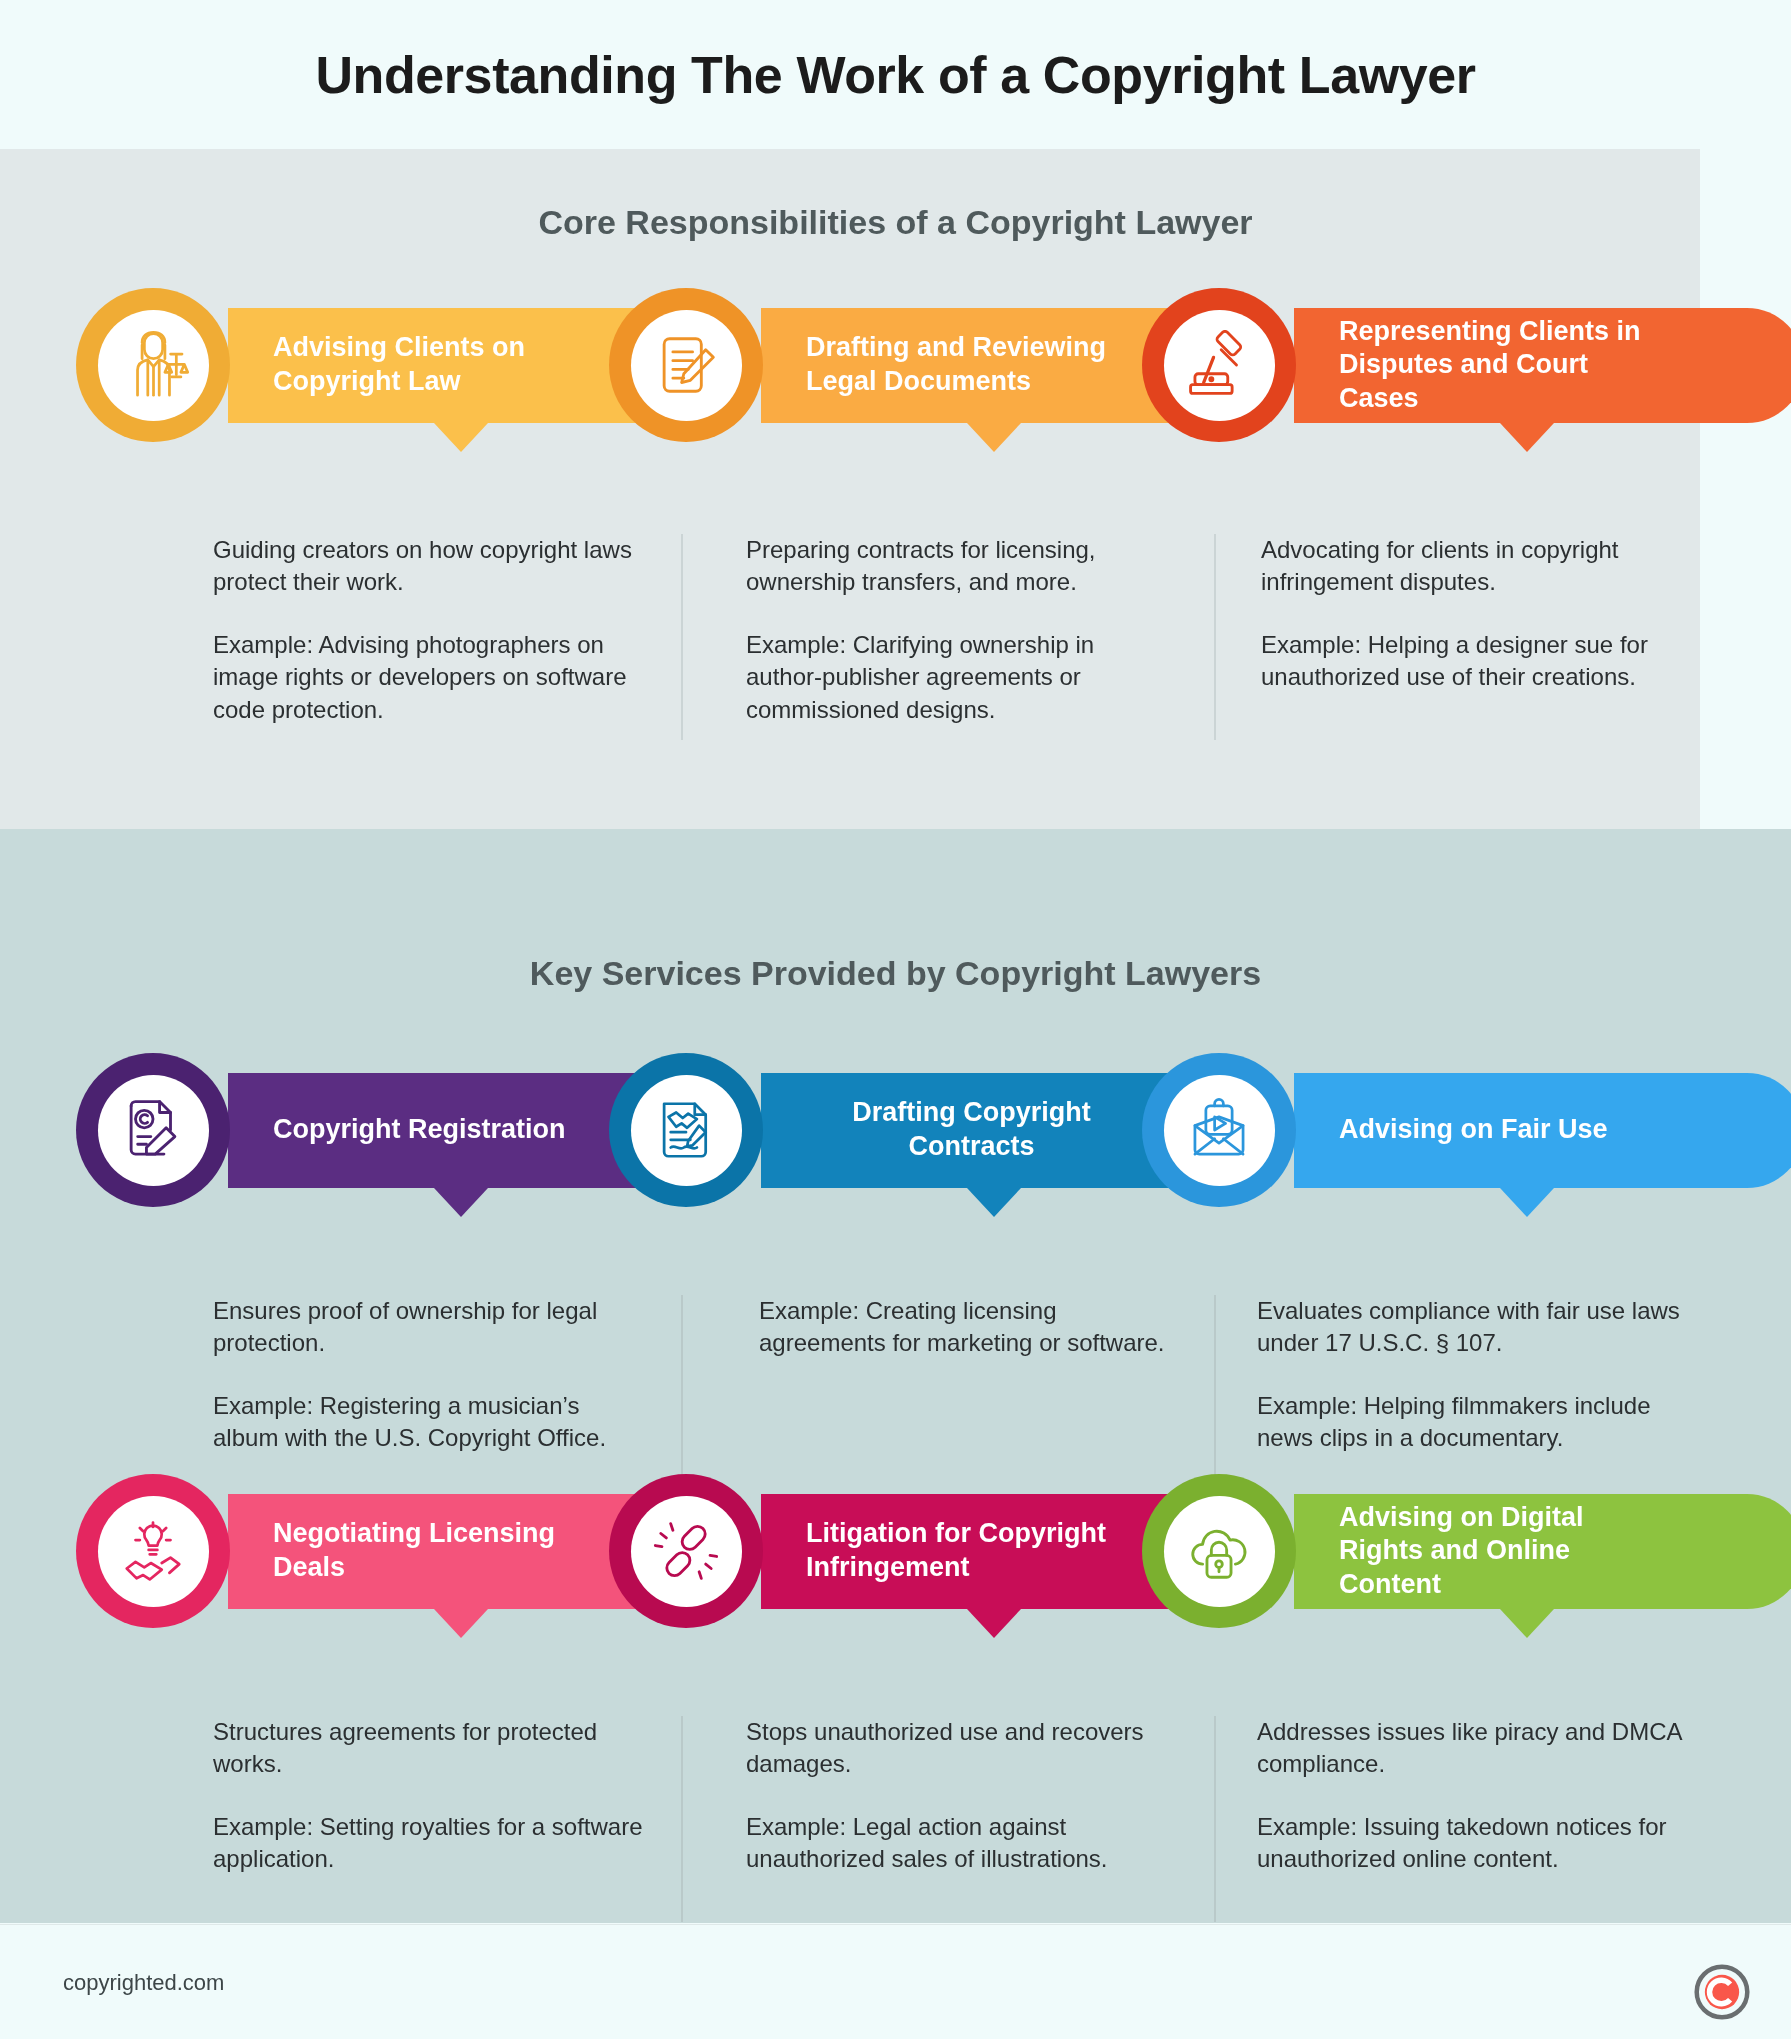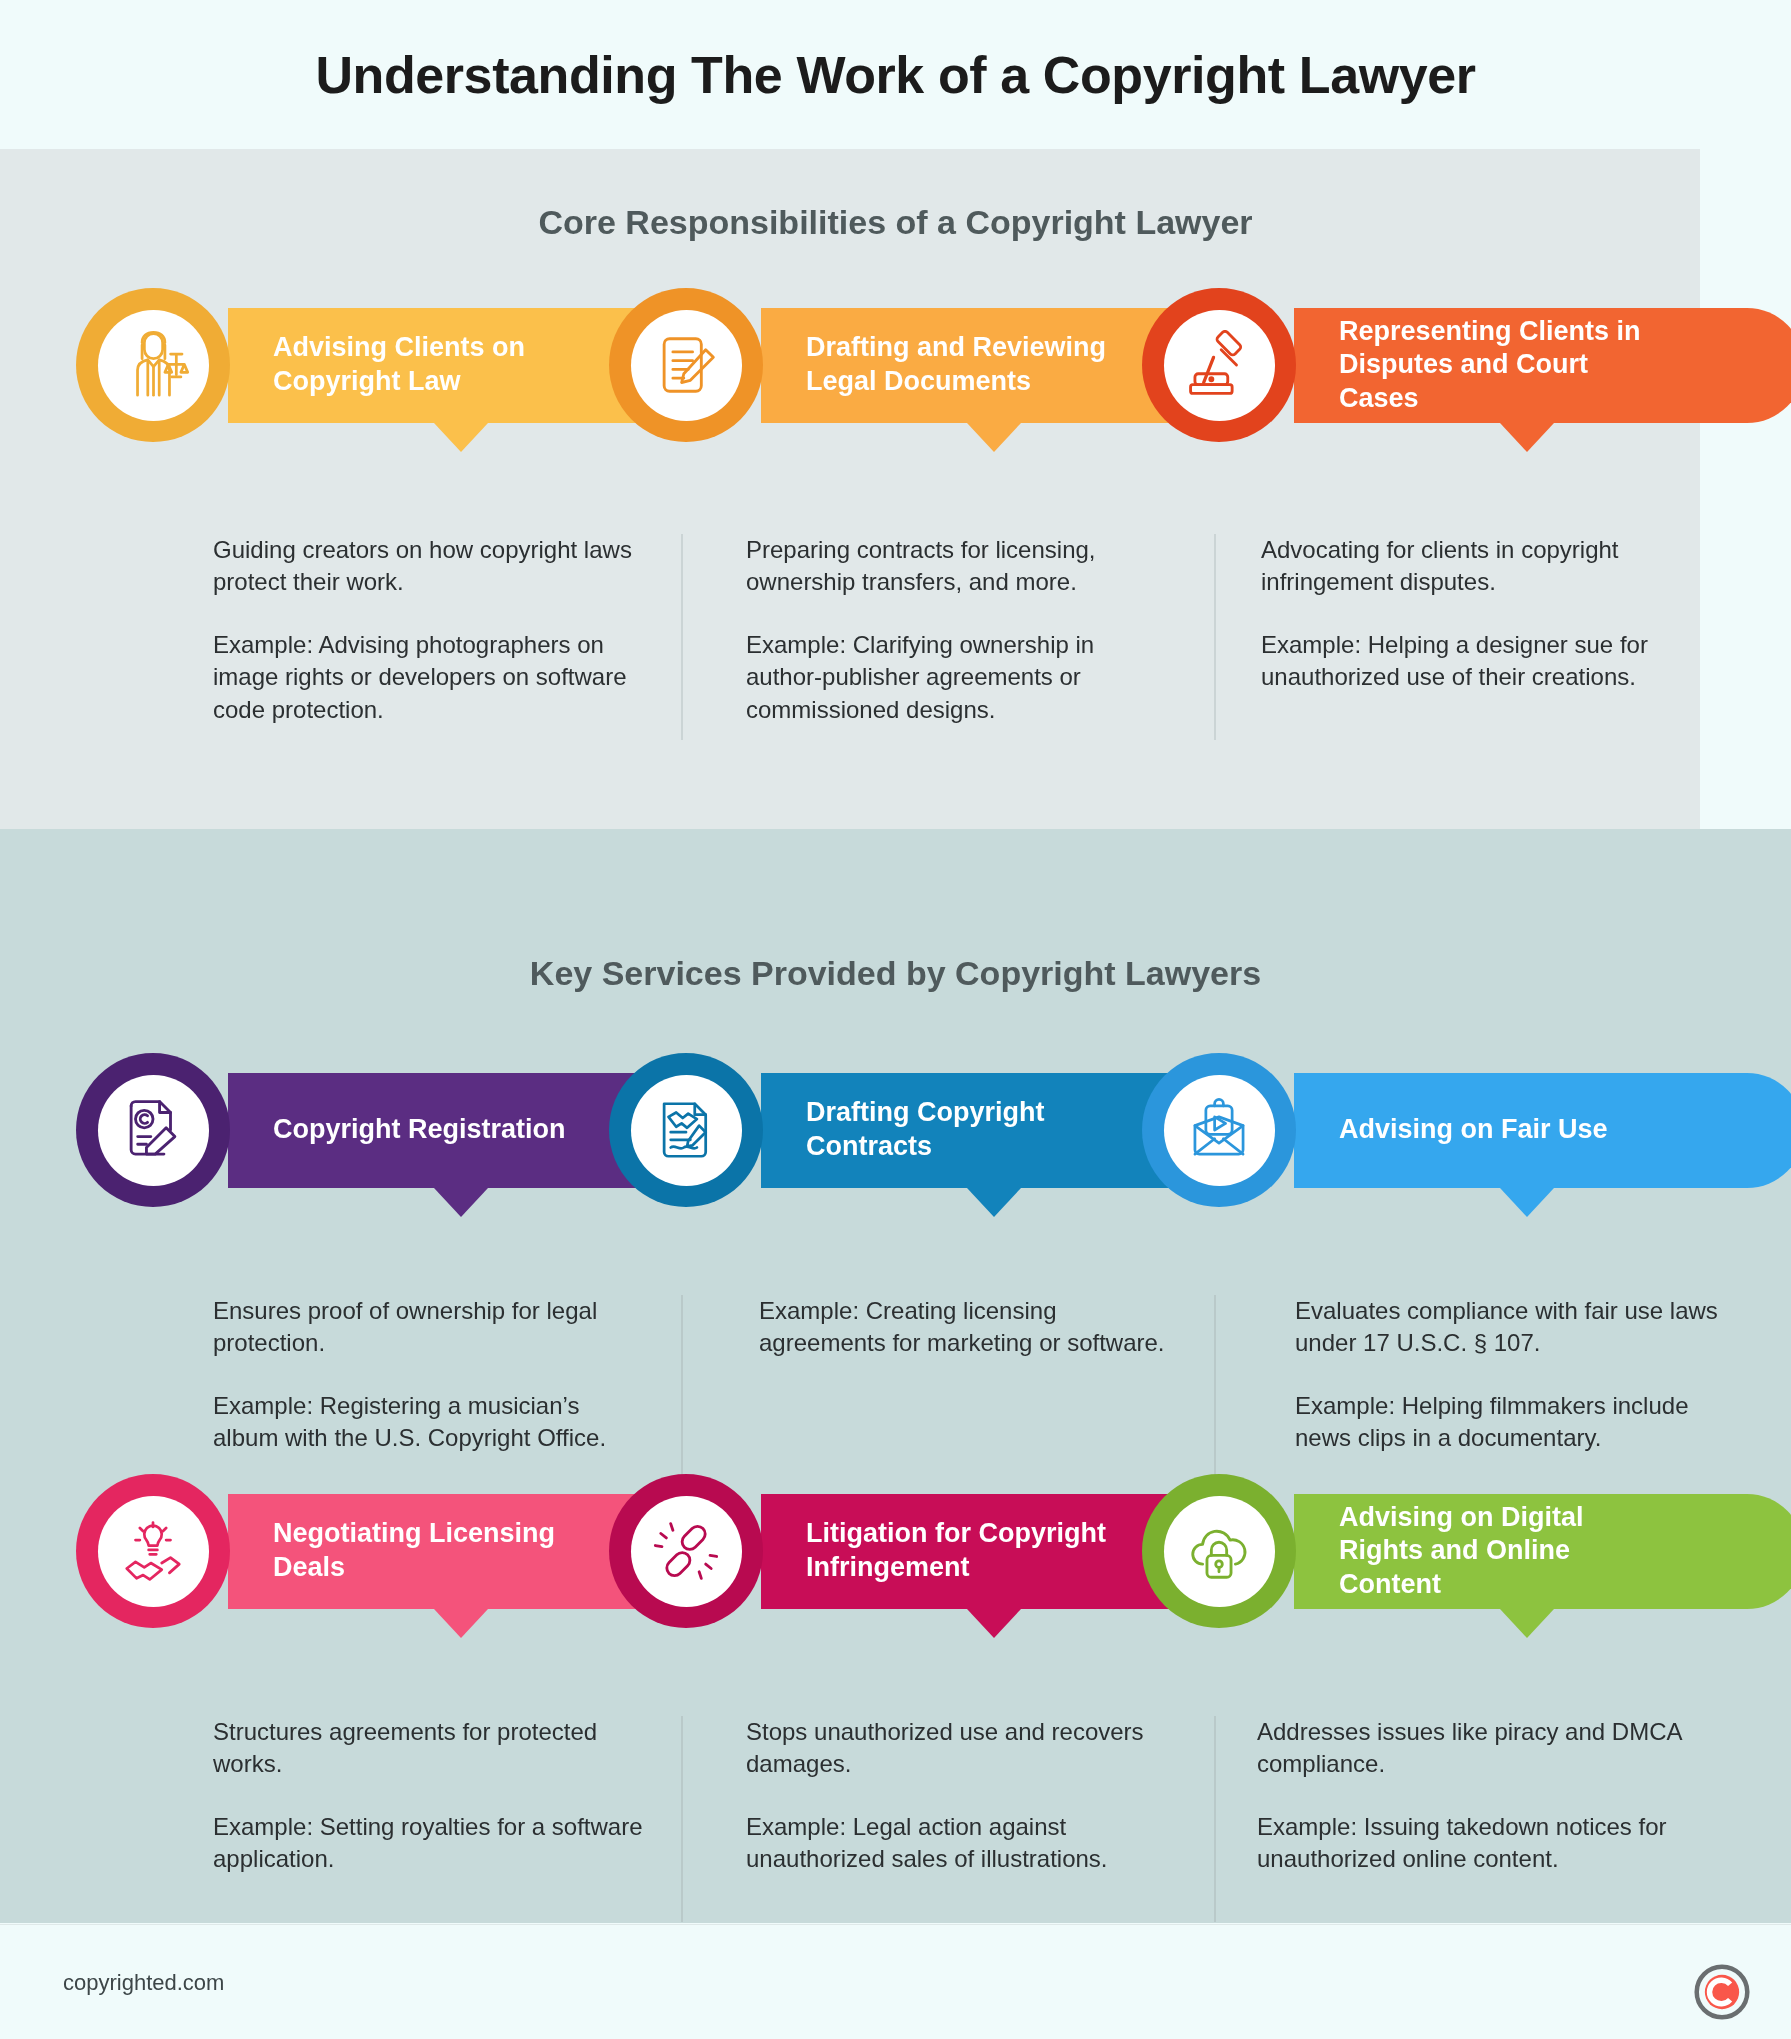--- a/index.html
+++ b/index.html
@@ -189,21 +189,21 @@
       <div class="text-col" style="left:1261px;">
         <p>Advocating for clients in copyright infringement disputes.</p>
         <p>Example: Helping a designer sue for unauthorized use of their creations.</p>
       </div>
     </div>
   </div>
 
   <div class="section-services">
     <div class="section-heading" style="position:absolute;left:0;top:125px;width:1791px;">Key Services Provided by Copyright Lawyers</div>
 
-    <div class="pill-row" style="position:absolute;left:0;top:224px;">
+    <div class="pill-row" style="position:absolute;left:0;top:224px;text-align:center;">
 
       <div class="pill" style="left:76px;">
         <div class="pill-bar" style="left:152px;width:421px;background:#5b2d82;">
           <span class="pill-label">Copyright Registration</span>
         </div>
         <div class="pointer" style="left:358px;border-top:29px solid #5b2d82;"></div>
         <div class="pill-circle" style="background:#4b2270;">
           <div class="pill-circle-inner">
             <span>
               <svg width="70" height="70" viewBox="0 0 64 64" fill="none" stroke="#4b2270" stroke-width="2.6" stroke-linecap="round" stroke-linejoin="round">
@@ -266,21 +266,21 @@
       <div class="divider" style="left:681px;top:0;height:206px;"></div>
       <div class="divider" style="left:1214px;top:0;height:206px;"></div>
 
       <div class="text-col" style="left:213px;">
         <p>Ensures proof of ownership for legal protection.</p>
         <p>Example: Registering a musician’s album with the U.S. Copyright Office.</p>
       </div>
       <div class="text-col" style="left:759px;">
         <p>Example: Creating licensing agreements for marketing or software.</p>
       </div>
-      <div class="text-col" style="left:1257px;margin-left:38px;">
+      <div class="text-col" style="left:1257px;">
         <p>Evaluates compliance with fair use laws under 17 U.S.C. § 107.</p>
         <p>Example: Helping filmmakers include news clips in a documentary.</p>
       </div>
     </div>
 
     <div class="pill-row" style="position:absolute;left:0;top:645px;">
 
       <div class="pill" style="left:76px;">
         <div class="pill-bar" style="left:152px;width:421px;background:#f4537b;">
           <span class="pill-label">Negotiating Licensing Deals</span>

